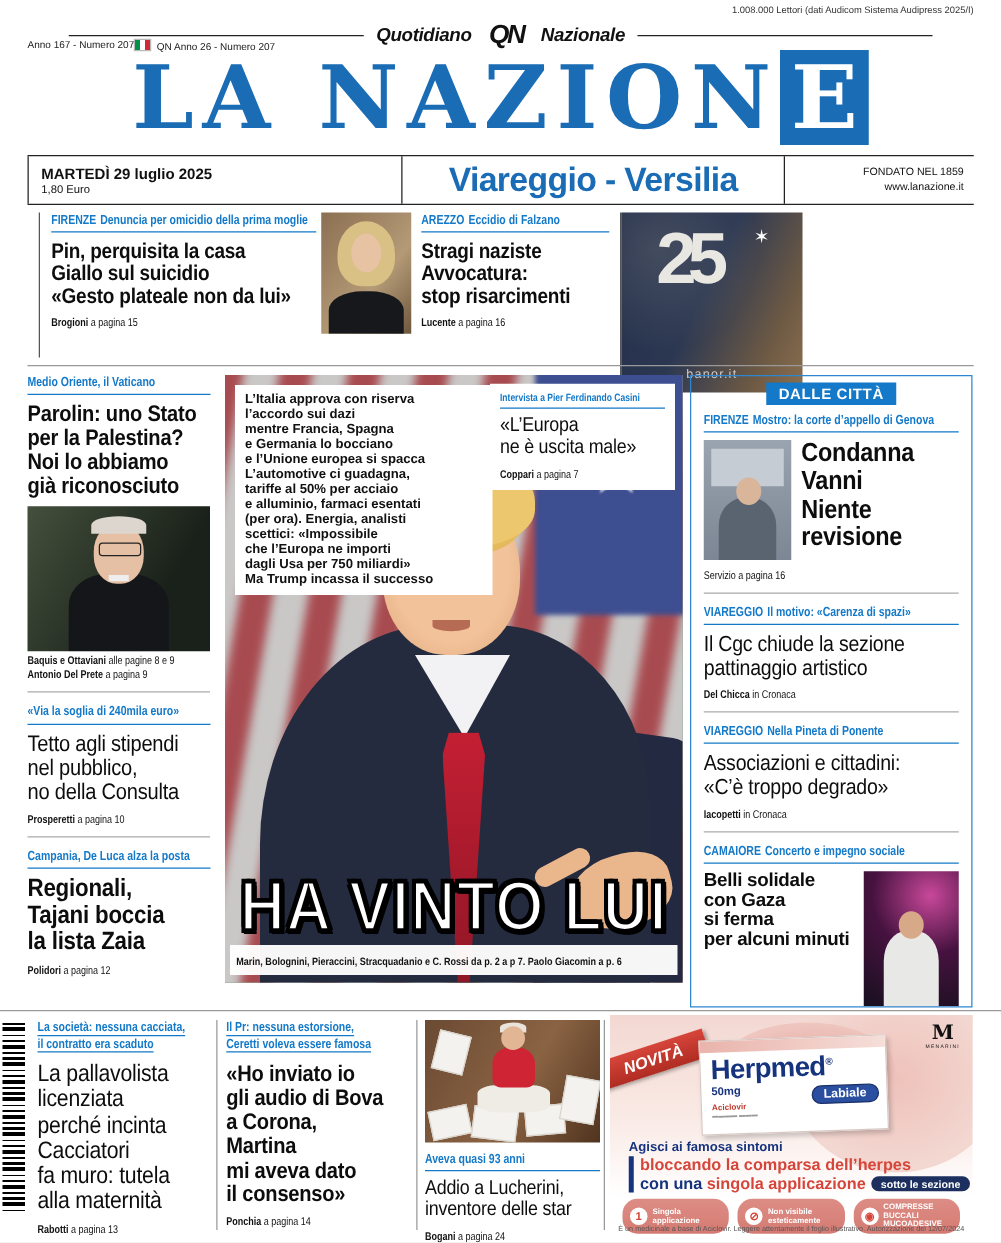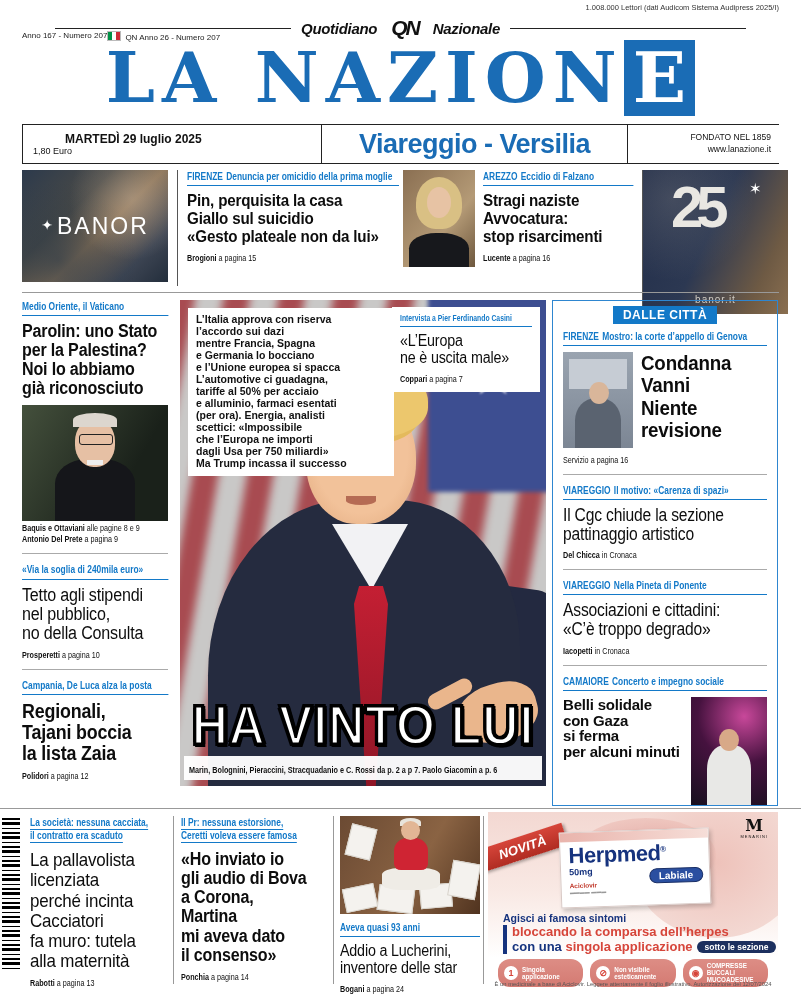--- a/index.html
+++ b/index.html
@@ -15,21 +15,21 @@
   .itflag{display:inline-block;width:12px;height:8px;vertical-align:-1px;margin-right:4px;
           background:linear-gradient(90deg,#009246 0 33%,#fff 33% 66%,#ce2b37 66% 100%);border:.5px solid #bbb;}
   .masthead{position:absolute;top:40px;left:0;right:0;text-align:center;font-family:"DejaVu Serif",serif;
             font-weight:700;font-size:70px;line-height:76px;color:#1a6cb5;letter-spacing:7px;white-space:nowrap;}
   .masthead .ebox{display:inline-block;background:#1a6cb5;color:#fff;padding:0 9px;letter-spacing:0;}
   
   .edbar{position:absolute;top:124px;left:22px;width:757px;height:40px;border-top:1px solid #222;
          border-bottom:1px solid #222;display:flex;box-sizing:border-box;}
   .edbar .c1{width:300px;border-left:1px solid #222;border-right:1px solid #222;padding:4px 10px;
              display:flex;flex-direction:column;justify-content:center;box-sizing:border-box;}
-  .edbar .d1{font-size:12px;font-weight:700;margin-left:32px;}
+  .edbar .d1{font-size:12px;font-weight:700;}
   .edbar .d2{font-size:9px;}
   .edbar .c2{flex:1;display:flex;align-items:center;justify-content:center;color:#1a6cb5;
              font-size:27px;font-weight:700;letter-spacing:-.5px;}
   .edbar .c3{width:152px;border-left:1px solid #222;display:flex;flex-direction:column;justify-content:center;
              text-align:right;padding:0 8px;font-size:8.5px;box-sizing:border-box;line-height:1.4;}
   
   .kick{display:block;width:125%;transform:scaleX(.8);transform-origin:0 0;color:#1379c8;font-weight:700;
         font-size:10.5px;line-height:1.25;padding-bottom:2px;border-bottom:1.5px solid #1379c8;margin-bottom:6px;white-space:pre-line;}
   .kick .tag{margin-right:4px;}
   .kick.noline{border-bottom:none;text-decoration:underline;text-underline-offset:3px;text-decoration-thickness:1px;}
@@ -205,23 +205,20 @@
       <span class="d2">1,80 Euro</span>
     </div>
     <div class="c2">Viareggio - Versilia</div>
     <div class="c3">
       <span>FONDATO NEL 1859</span>
       <span>www.lanazione.it</span>
     </div>
   </div>
 
   <div class="topstrip">
-    <div class="ad-banor">
-      <span class="txt"><span class="plus">✦</span><span>BANOR</span></span>
-    </div>
     <div class="ts-art1">
       <span class="kick"><span class="tag">FIRENZE</span><span>Denuncia per omicidio della prima moglie</span></span>
       <span class="hl b">Pin, perquisita la casa
 Giallo sul suicidio
 «Gesto plateale non da lui»</span>
       <span class="byl"><span class="n">Brogioni</span> <span>a pagina 15</span></span>
     </div>
     <div class="ph-woman">
       <span class="hair"></span>
         <span class="face"></span>

